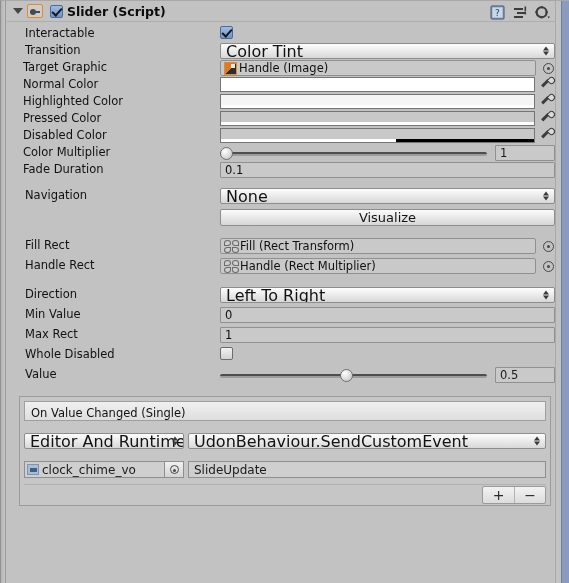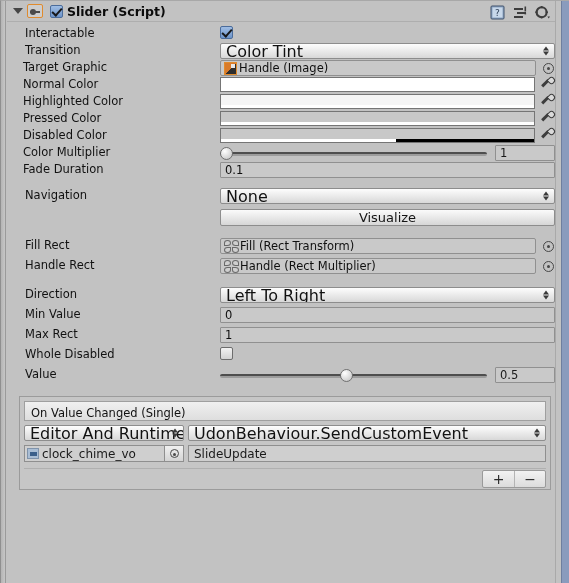--- a/index.html
+++ b/index.html
@@ -356,21 +356,21 @@
     height: 20px;
     background: linear-gradient(to bottom,#f0f0f0,#dedede);
     border: 1px solid #9f9f9f;
     display: flex; align-items: flex-end;
     padding-left: 6px;
     font-size: 11.5px;
     color: #111;
   }
   .event-row {
     display: flex; align-items: center;
-    margin-top: 4px;
+    margin-top: 12px;
     gap: 4px;
   }
   .event-row .left { width: 160px; flex: none; display: flex; }
   .event-row .right { flex: 1; display: flex; }
   .obj-narrow {
     flex: 1;
     height: 17px;
     background: #cfcfcf;
     border: 1px solid #8f8f8f;
     display: flex; align-items: center;

